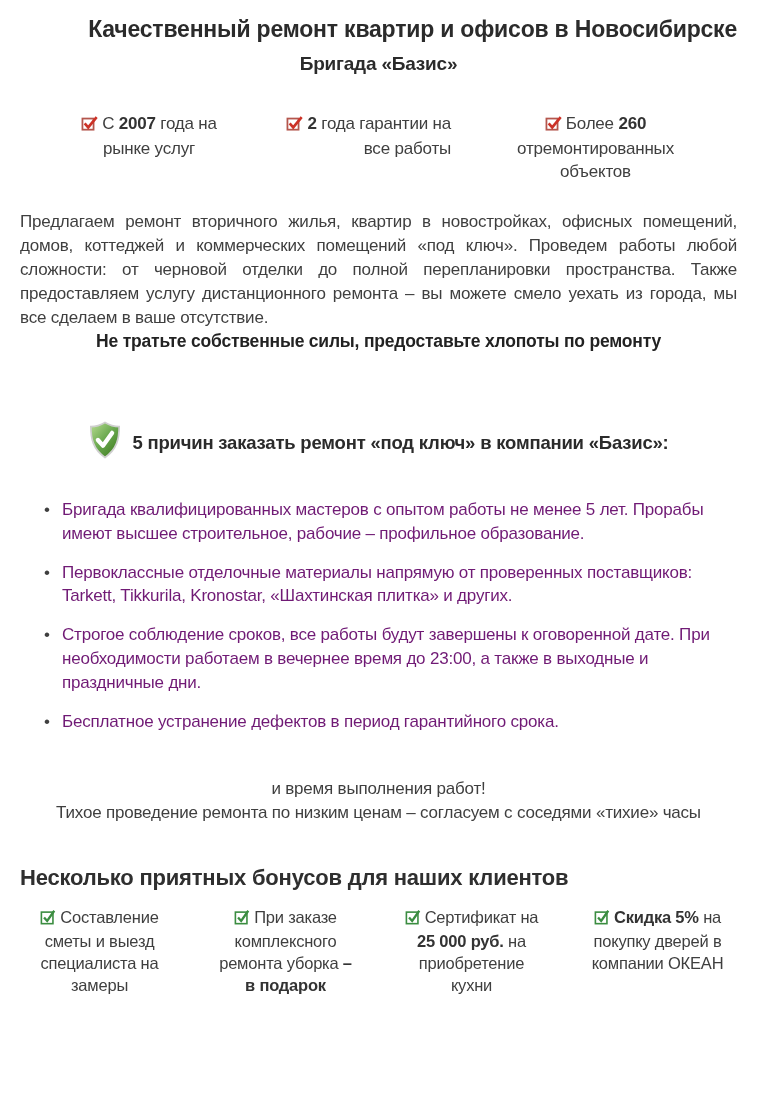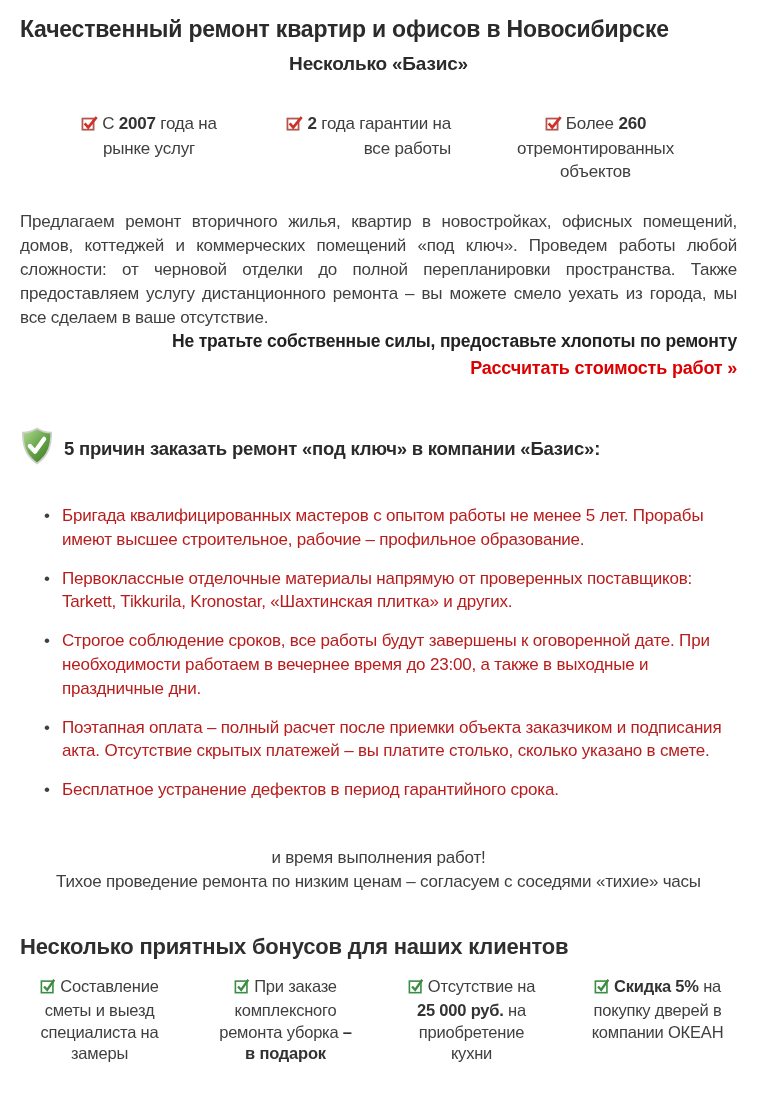--- a/index.html
+++ b/index.html
@@ -6,21 +6,21 @@
   html, body { background: #ffffff; }
   body {
     width: 757px;
     font-family: "Liberation Sans", "DejaVu Sans", sans-serif;
     color: #3f3f3f;
     letter-spacing: -0.2px;
   }
   .page { width: 757px; min-height: 1095px; padding: 16px 20px 20px; }
 
   .page-title {
-    font-size: 23px; font-weight: bold; text-align: left;
+    font-size: 23px; font-weight: bold; text-align: right;
     color: #2b2b2b; margin-bottom: 10px;
   }
   .company-subtitle {
     font-size: 19px; font-weight: bold; text-align: center;
     color: #2b2b2b; margin-bottom: 38px;
   }
 
   .features { display: flex; justify-content: center; gap: 52px; margin-bottom: 26px; }
   .feature { text-align: center; font-size: 17px; line-height: 1.35; color: #3f3f3f; }
   .feature.f1 { width: 160px; }
@@ -28,57 +28,57 @@
   .feature.f3 { width: 185px; }
   .feature b, .bonus b { color: #333; }
 
   .checkbox-icon { display: inline-block; vertical-align: -2px; margin-right: 3px; }
 
   .intro {
     font-size: 17px; line-height: 1.42; text-align: justify;
     color: #3f3f3f; 
   }
 
-  .cta { text-align: right; margin-bottom: 48px; }
+  .cta { text-align: center; margin-bottom: 67px; }
   .cta-line { font-size: 17.5px; font-weight: bold; color: #222; line-height: 1.35; }
   .calc-link {
     display: inline-block; margin-top: 4px;
     font-size: 18px; font-weight: bold; color: #dd0000; text-decoration: none;
   }
 
   .reasons-head {
-    display: flex; align-items: center; gap: 10px;
+    display: flex; align-items: center; justify-content: center; gap: 10px;
     font-size: 18.5px; font-weight: bold; color: #2b2b2b; margin-bottom: 34px;
   }
   .shield-icon { flex: 0 0 auto; }
 
   .reasons { list-style: none; margin: 0 10px 0 24px; }
   .reasons li {
     position: relative; padding-left: 18px; margin-bottom: 15px;
-    font-size: 17px; line-height: 1.4; color: #b91c1c;
+    font-size: 17px; line-height: 1.4; color: #701a75;
   }
   .reasons li::before {
     content: "•"; position: absolute; left: 0; top: 0; color: #3f3f3f;
   }
 
   .quiet-note { text-align: center; font-size: 17px; line-height: 1.4; color: #3f3f3f; margin: 44px 0 40px; }
 
   .bonuses-heading {
     text-align: left; font-size: 22px; font-weight: bold; color: #2f2f2f; margin-bottom: 16px;
   }
   .bonuses { display: flex; justify-content: center; gap: 48px; }
   .bonus { width: 138px; text-align: center; font-size: 16.5px; line-height: 1.33; color: #3f3f3f; }
 </style>
 </head>
 <body>
 
 <div class="page">
 
   <div class="page-title">Качественный ремонт квартир и офисов в Новосибирске</div>
-  <div class="company-subtitle">Несколько «Базис»</div>
+  <div class="company-subtitle">Бригада «Базис»</div>
 
   <div class="features">
     <div class="feature f1">
       <span class="checkbox-icon"><svg width="18" height="16" viewBox="0 0 20 18">
             <rect x="1.5" y="4" width="12.5" height="12.5" fill="none" stroke="#b4564d" stroke-width="2"></rect>
             <path d="M4 9.5 L8 14 L17.5 2.5" fill="none" stroke="#cc3227" stroke-width="3"></path>
           </svg></span><span><span>С </span><b>2007</b><span> года на рынке услуг</span></span>
     </div>
     <div class="feature f2">
       <span class="checkbox-icon"><svg width="18" height="16" viewBox="0 0 20 18">
@@ -91,21 +91,20 @@
             <rect x="1.5" y="4" width="12.5" height="12.5" fill="none" stroke="#b4564d" stroke-width="2"></rect>
             <path d="M4 9.5 L8 14 L17.5 2.5" fill="none" stroke="#cc3227" stroke-width="3"></path>
           </svg></span><span><span>Более </span><b>260</b><span> отремонтированных объектов</span></span>
     </div>
   </div>
 
   <p class="intro">Предлагаем ремонт вторичного жилья, квартир в новостройках, офисных помещений, домов, коттеджей и коммерческих помещений «под ключ». Проведем работы любой сложности: от черновой отделки до полной перепланировки пространства. Также предоставляем услугу дистанционного ремонта – вы можете смело уехать из города, мы все сделаем в ваше отсутствие.</p>
 
   <div class="cta">
     <div class="cta-line">Не тратьте собственные силы, предоставьте хлопоты по ремонту</div>
-    <a class="calc-link" href="#">Рассчитать стоимость работ »</a>
   </div>
 
   <div class="reasons-head">
     <span class="shield-icon">
       <svg width="34" height="38" viewBox="0 0 36 40">
         <defs>
           <linearGradient id="shgrad" x1="0" y1="0" x2="0.9" y2="1">
             <stop offset="0" stop-color="#b9de92"></stop>
             <stop offset="0.5" stop-color="#6aa84f"></stop>
             <stop offset="1" stop-color="#3d7a1e"></stop>
@@ -115,21 +114,20 @@
         <path d="M10.5 20 L15.8 26 L25.5 12.5" fill="none" stroke="#ffffff" stroke-width="4.6" stroke-linecap="round" stroke-linejoin="round"></path>
       </svg>
     </span>
     <span>5 причин заказать ремонт «под ключ» в компании «Базис»:</span>
   </div>
 
   <ul class="reasons">
     <li>Бригада квалифицированных мастеров с опытом работы не менее 5 лет. Прорабы имеют высшее строительное, рабочие – профильное образование.</li>
     <li>Первоклассные отделочные материалы напрямую от проверенных поставщиков: Tarkett, Tikkurila, Kronostar, «Шахтинская плитка» и других.</li>
     <li>Строгое соблюдение сроков, все работы будут завершены к оговоренной дате. При необходимости работаем в вечернее время до 23:00, а также в выходные и праздничные дни.</li>
-    <li>Поэтапная оплата – полный расчет после приемки объекта заказчиком и подписания акта. Отсутствие скрытых платежей – вы платите столько, сколько указано в смете.</li>
     <li>Бесплатное устранение дефектов в период гарантийного срока.</li>
   </ul>
 
   <div class="quiet-note">
     <div>и время выполнения работ!</div>
     <div>Тихое проведение ремонта по низким ценам – согласуем с соседями «тихие» часы</div>
   </div>
 
   <div class="bonuses-heading">Несколько приятных бонусов для наших клиентов</div>
 
@@ -143,21 +141,21 @@
     <div class="bonus">
       <span class="checkbox-icon"><svg width="17" height="16" viewBox="0 0 19 18">
             <rect x="1.5" y="3.5" width="13" height="13" fill="#ffffff" stroke="#3b8d41" stroke-width="1.8"></rect>
             <path d="M4.5 9.5 L8 13.5 L16 2" fill="none" stroke="#3b8d41" stroke-width="2.6"></path>
           </svg></span><span><span>При заказе комплексного ремонта уборка </span><b>– в подарок</b></span>
     </div>
     <div class="bonus">
       <span class="checkbox-icon"><svg width="17" height="16" viewBox="0 0 19 18">
             <rect x="1.5" y="3.5" width="13" height="13" fill="#ffffff" stroke="#3b8d41" stroke-width="1.8"></rect>
             <path d="M4.5 9.5 L8 13.5 L16 2" fill="none" stroke="#3b8d41" stroke-width="2.6"></path>
-          </svg></span><span><span>Отсутствие на </span><b>25 000 руб.</b><span> на приобретение кухни</span></span>
+          </svg></span><span><span>Сертификат на </span><b>25 000 руб.</b><span> на приобретение кухни</span></span>
     </div>
     <div class="bonus">
       <span class="checkbox-icon"><svg width="17" height="16" viewBox="0 0 19 18">
             <rect x="1.5" y="3.5" width="13" height="13" fill="#ffffff" stroke="#3b8d41" stroke-width="1.8"></rect>
             <path d="M4.5 9.5 L8 13.5 L16 2" fill="none" stroke="#3b8d41" stroke-width="2.6"></path>
           </svg></span><span><b>Скидка 5%</b><span> на покупку дверей в компании ОКЕАН</span></span>
     </div>
   </div>
 
 </div>

